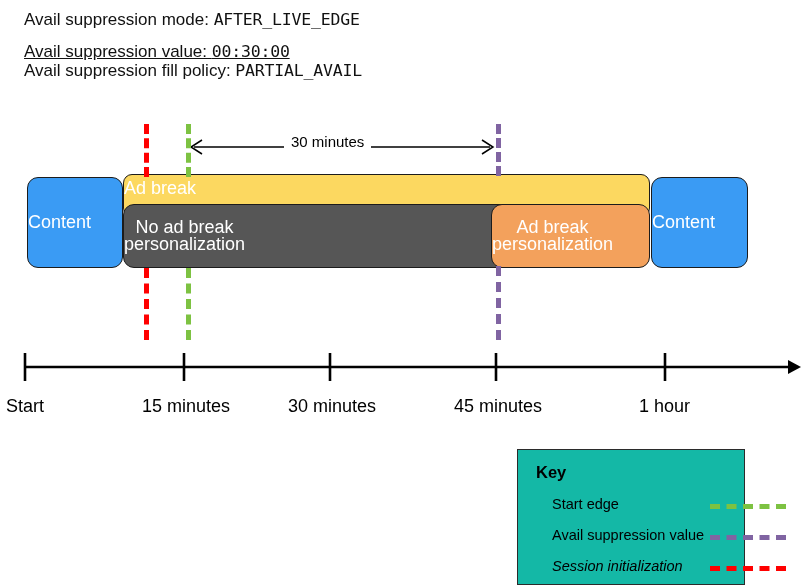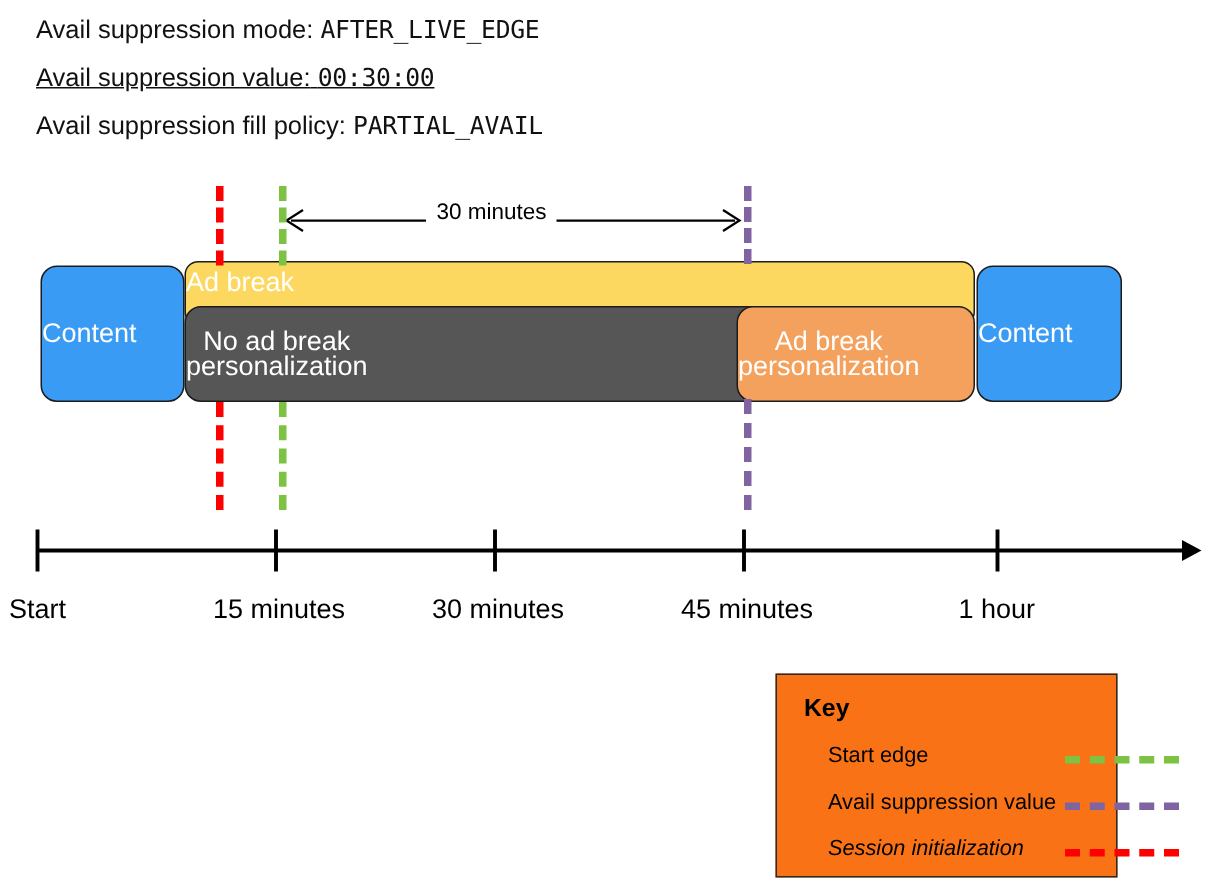--- a/index.html
+++ b/index.html
@@ -26,21 +26,21 @@
     color: #111111;
   }
   .param-line .p-label { font-family: "Liberation Sans", sans-serif; }
   .param-line .p-value {
     font-family: "DejaVu Sans Mono", monospace;
     font-size: 16.5px;
     letter-spacing: -0.2px;
   }
   #param0 { top: 10px; text-align: center; }
   #param1 { top: 42px; text-decoration: underline; }
-  #param2 { top: 74px; }
+  #param2 { top: 61px; }
 
   
   #stage {
     position: absolute;
     left: 0; top: 0;
     width: 803px; height: 587px;
   }
 
   
   .box {
@@ -126,21 +126,21 @@
     white-space: nowrap;
     z-index: 3;
   }
 
   
   #key-box {
     position: absolute;
     left: 517px; top: 449px;
     width: 228px; height: 136px;
     box-sizing: border-box;
-    background: #f97316;
+    background: #14b8a6;
     border: 1.3px solid #2b2b2b;
     z-index: 10;
   }
   #key-title {
     position: absolute;
     left: 18px; top: 13px;
     font-size: 16.5px;
     font-weight: bold;
   }
   .key-row {

